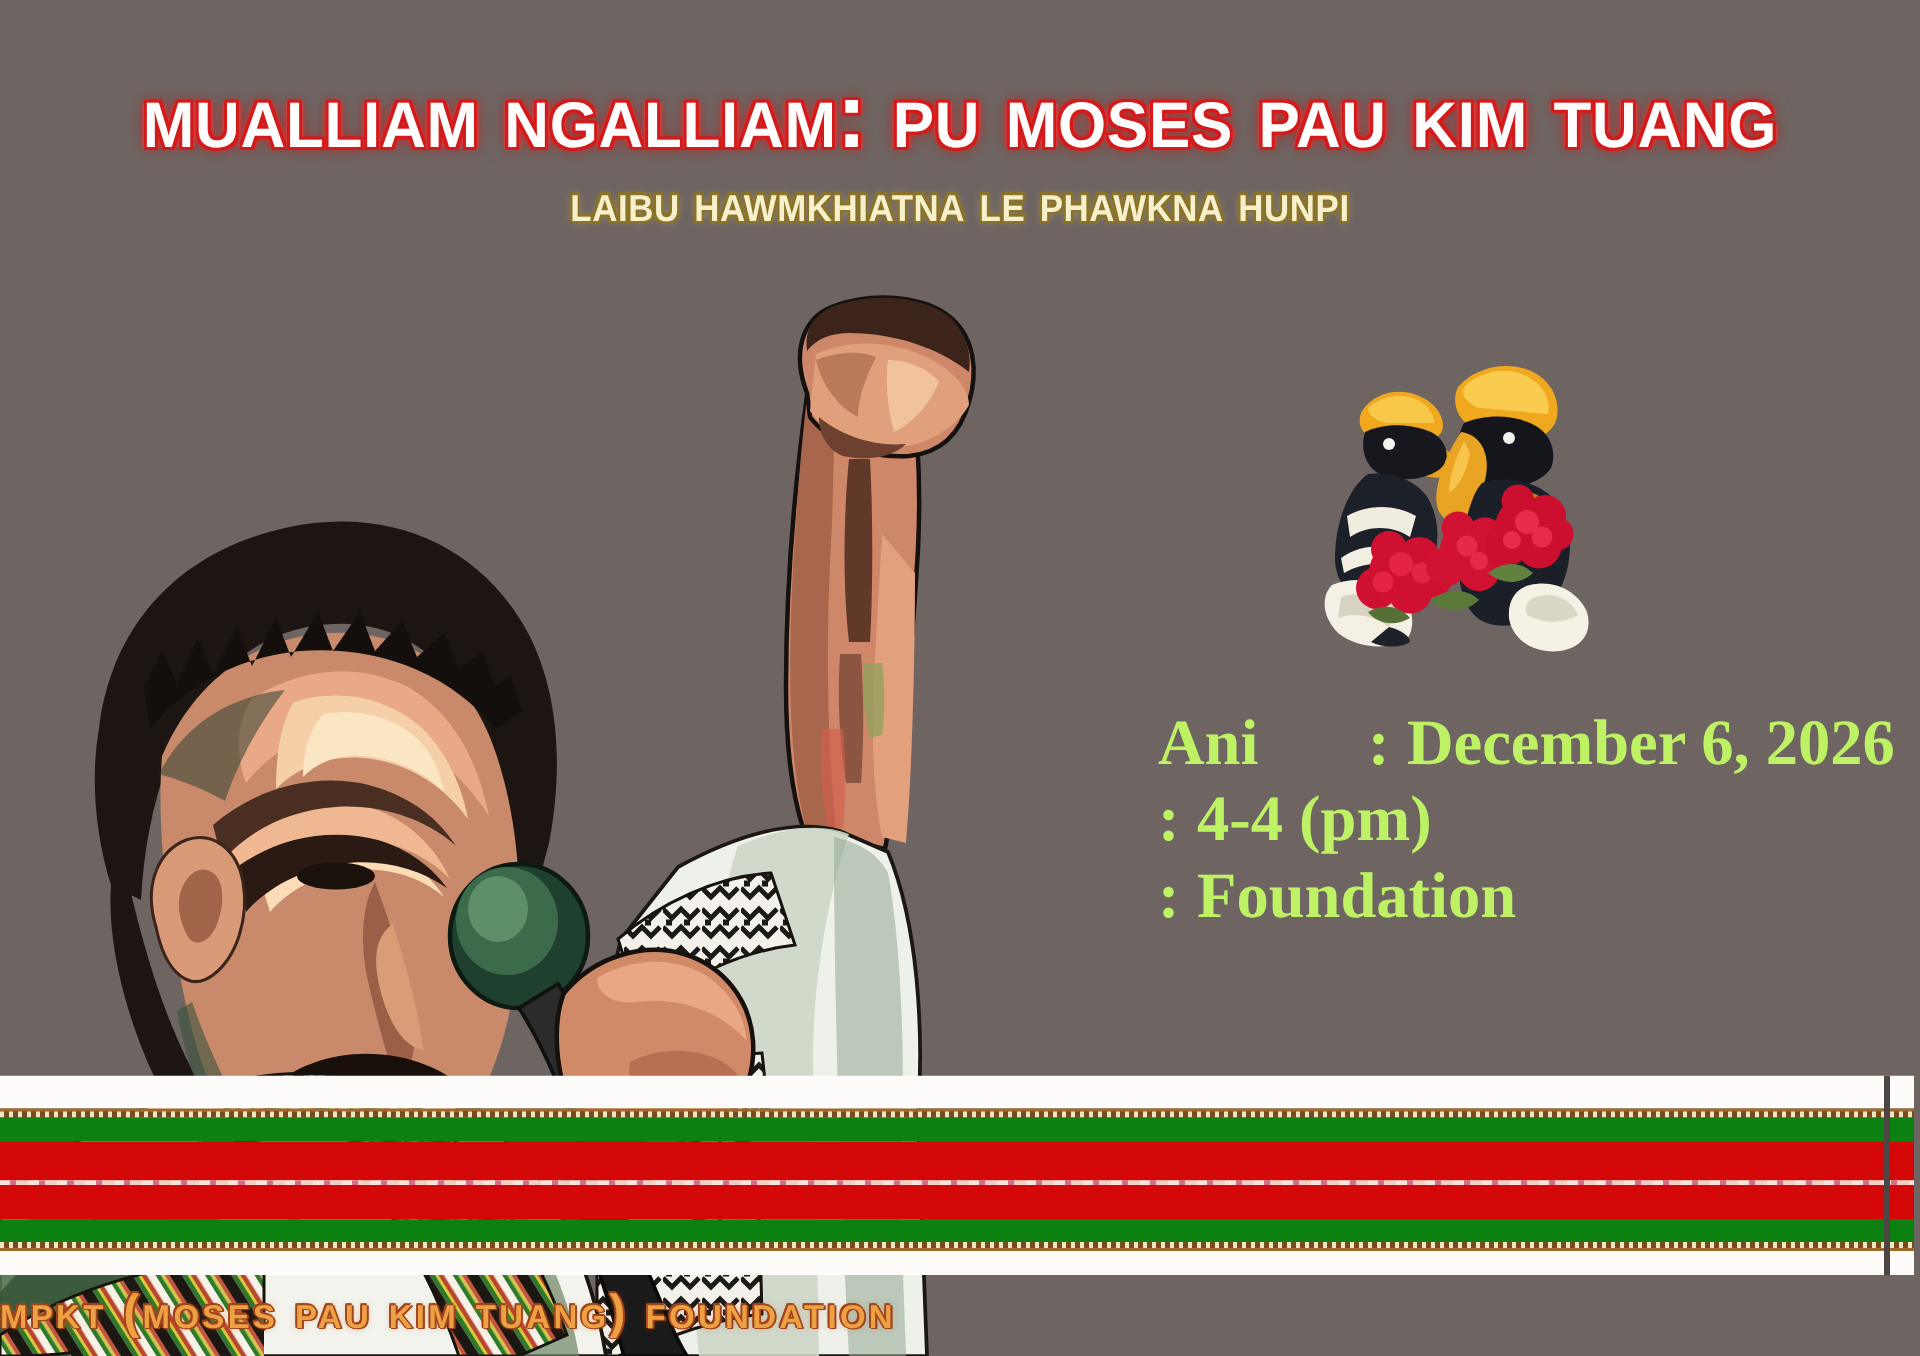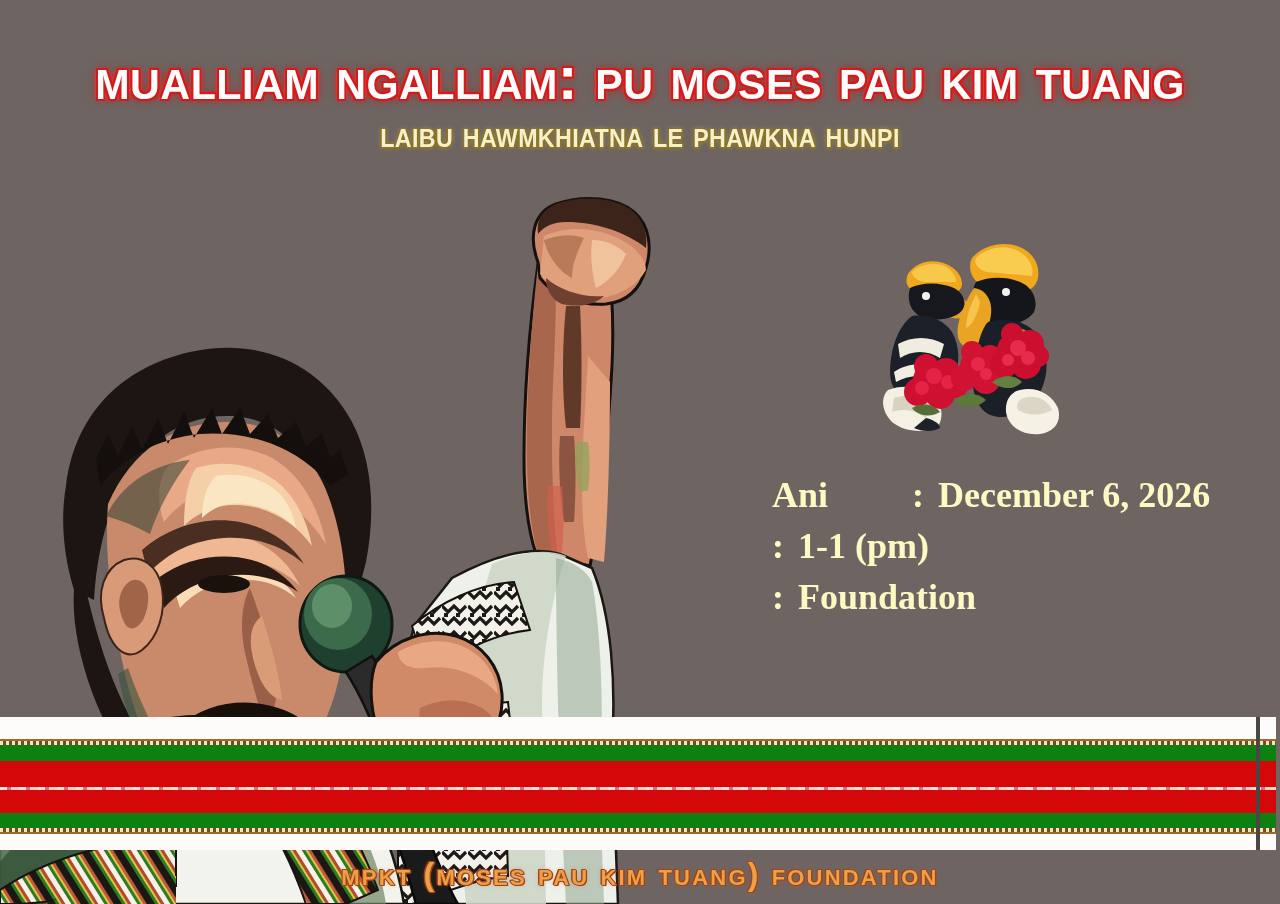--- a/index.html
+++ b/index.html
@@ -87,23 +87,23 @@
   }
   #hornbills svg { display:block; width:100%; height:100%; }
 
   
   #details {
     position:absolute;
     left:772px; top:470px;
     z-index:35;
     font-family:"Liberation Serif", serif;
     font-weight:bold;
-    font-size:36px;
+    font-size:43px;
     line-height:51px;
-    color:#fef9c3;
+    color:#bef264;
     white-space:nowrap;
   }
   .detail-row { display:flex; }
   .detail-label { width:140px; }
   .detail-colon { width:26px; }
   .detail-value { }
   .detail-cont { padding-left:166px; }
 
   
   #band {
@@ -127,21 +127,21 @@
   #band-cut {
     position:absolute; top:0; left:1256px;
     width:4px; height:133px;
     background:#4c4543; z-index:5;
   }
 
   
   #footer {
     position:absolute;
     left:0; top:856px; width:1280px;
-    text-align:center;
+    text-align:left;
     z-index:45;
   }
   #footer-text {
     display:inline-block;
     font-family:"Liberation Sans", sans-serif;
     font-weight:bold;
     font-size:32px;
     font-variant:small-caps;
     text-transform:lowercase;
     letter-spacing:2.2px;
@@ -476,21 +476,21 @@
   <div id="details">
 
     <div class="detail-row">
       <span class="detail-label">Ani</span>
       <span class="detail-colon">:</span>
       <span class="detail-value">December 6, 2026</span>
     </div>
 
     <div class="detail-row">
       <span class="detail-colon">:</span>
-      <span class="detail-value">1-1 (pm)</span>
+      <span class="detail-value">4-4 (pm)</span>
     </div>
 
     <div class="detail-row">
       <span class="detail-colon">:</span>
       <span class="detail-value">Foundation</span>
     </div>
 
   </div>
 
   <div id="band">

